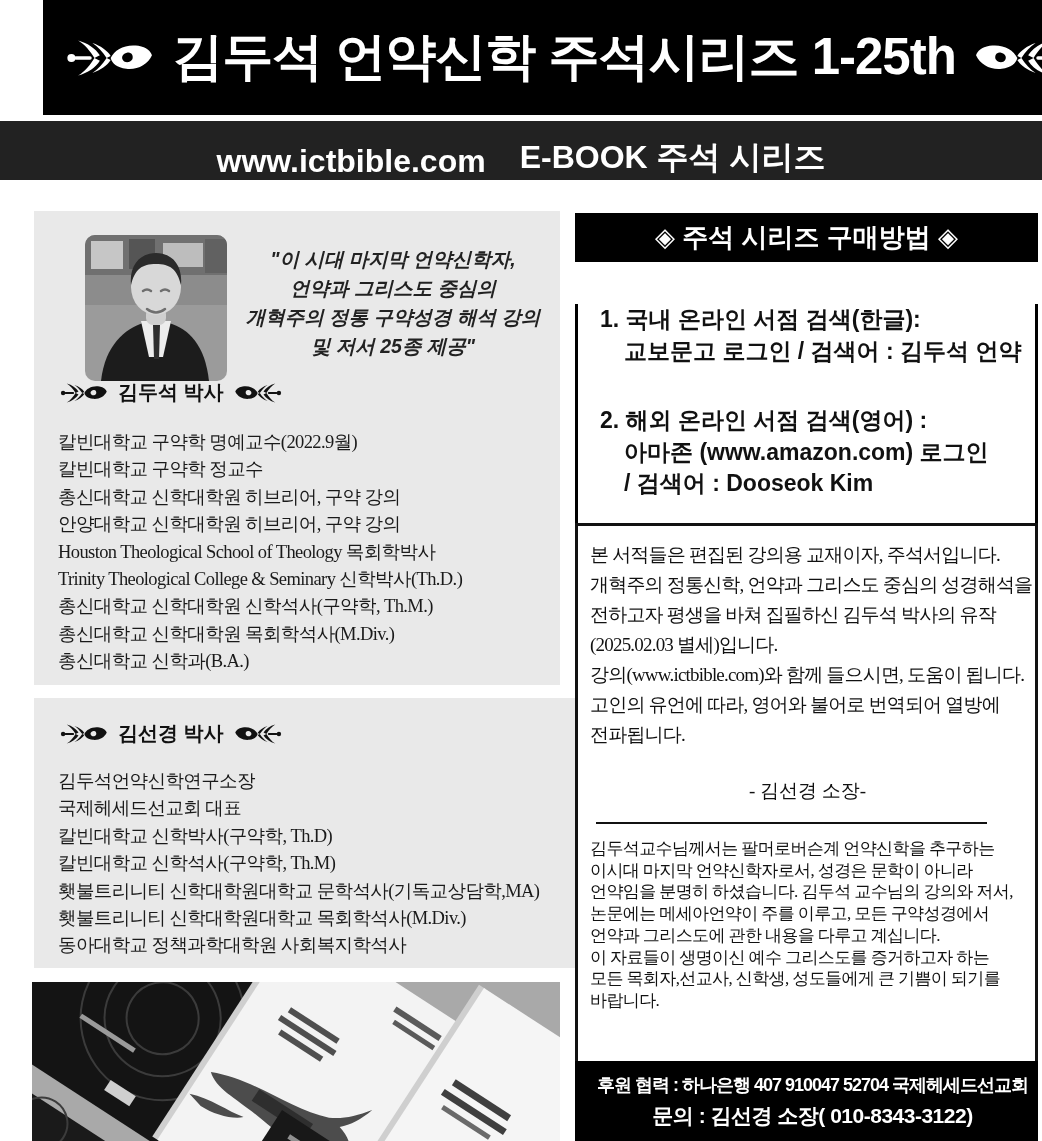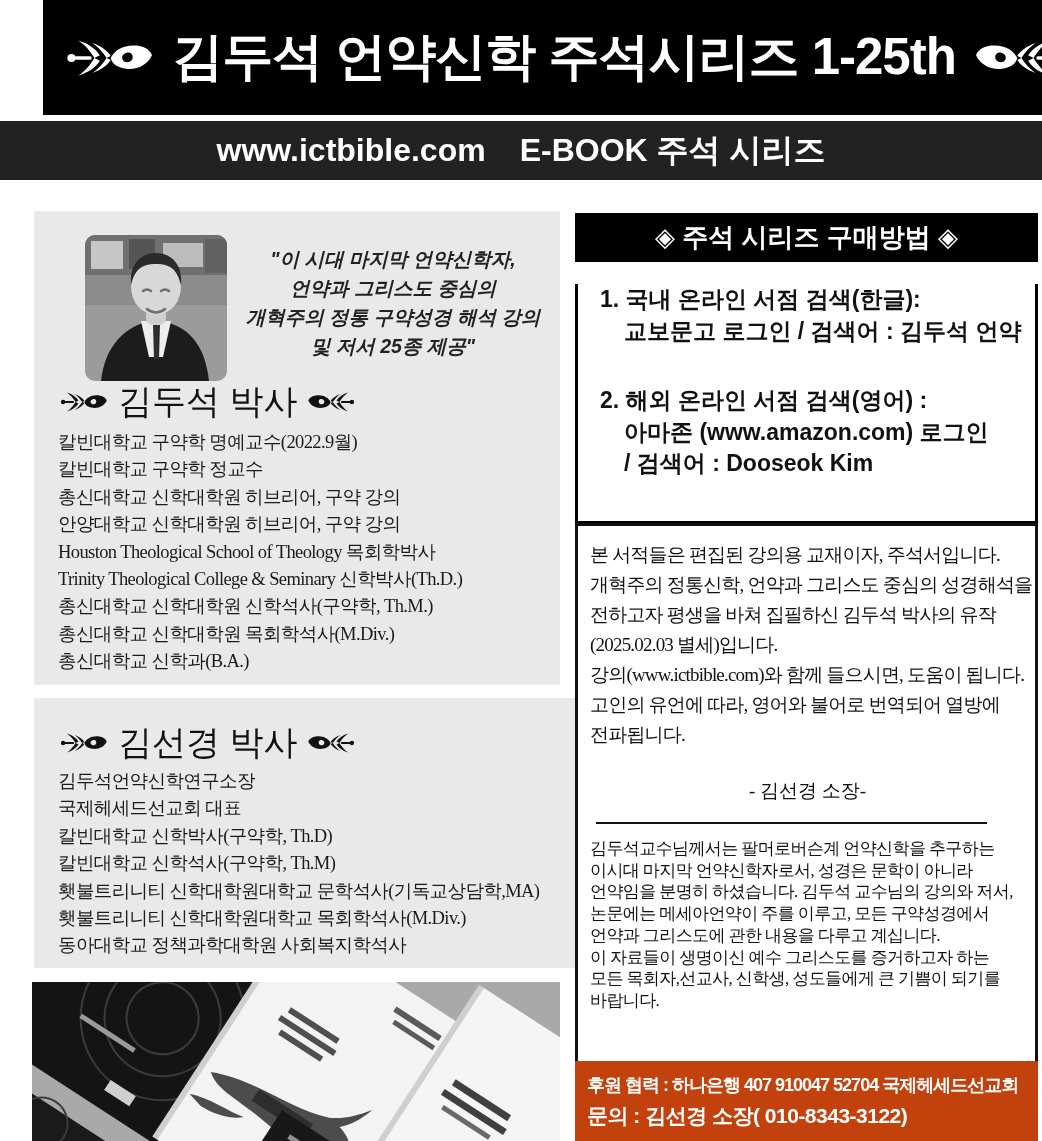--- a/index.html
+++ b/index.html
@@ -12,57 +12,57 @@
     position:absolute;left:0;top:0;width:1042px;height:115px;background:#000;
     display:flex;align-items:center;justify-content:center;gap:18px;margin-left:43px;
   }
   .banner-main .title{
     color:#fff;font-size:51px;font-weight:800;letter-spacing:-1px;white-space:nowrap;
   }
   .fleuron{width:88px;height:46px;color:#fff;flex:0 0 auto;}
   .fleuron.flip{transform:scaleX(-1);}
   .banner-sub{
     position:absolute;left:0;top:121px;width:1042px;height:59px;background:#222;
-    display:flex;align-items:center;justify-content:center;gap:34px;
+    display:flex;align-items:flex-end;justify-content:center;gap:34px;
   }
   .banner-sub span{color:#fff;font-size:32px;font-weight:600;white-space:nowrap;}
   
   .card{position:absolute;background:#e9e9e9;}
   .card1{left:34px;top:211px;width:526px;height:474px;}
   .card2{left:34px;top:698px;width:526px;height:270px;padding-left:32px;}
   .portrait{position:absolute;left:51px;top:24px;width:142px;height:146px;border-radius:10px;overflow:hidden;}
   .quote{position:absolute;left:198px;top:34px;width:322px;text-align:center;}
   .quote-line{
     font-size:19.5px;font-style:italic;font-weight:600;line-height:29px;
     color:#222;white-space:nowrap;
   }
   .doctor-heading{position:absolute;left:24px;display:flex;align-items:center;gap:8px;}
   .card1 .doctor-heading{top:168px;}
   .card2 .doctor-heading{top:22px;}
-  .doctor-heading .hname{font-size:34px;font-weight:400;color:#111;white-space:nowrap;}
+  .doctor-heading .hname{font-size:20px;font-weight:700;color:#111;white-space:nowrap;}
   .fleuron.small{width:52px;height:22px;color:#111;}
   .cred-list{position:absolute;left:24px;}
   .card1 .cred-list{top:218px;}
   .card2 .cred-list{top:70px;}
   .cred-line{
     font-family:"Liberation Serif","DejaVu Serif",serif;
     font-size:18.5px;line-height:27.4px;color:#1a1a1a;white-space:nowrap;letter-spacing:-0.6px;
   }
   .books-photo{position:absolute;left:32px;top:982px;width:528px;height:159px;}
   
   .purchase-box{position:absolute;left:575px;top:213px;width:463px;}
   .purchase-header{
     background:#000;color:#fff;height:49px;display:flex;align-items:center;justify-content:center;
     font-size:26px;font-weight:800;white-space:nowrap;
   }
   .purchase-body{
     border:3px solid #000;border-top:none;height:240px;background:#fff;
     padding-left:22px;box-sizing:border-box;
   }
-  .purchase-item{margin-top:22px;font-size:23px;font-weight:600;color:#111;}
+  .purchase-item{margin-top:42px;font-size:23px;font-weight:600;color:#111;}
   .purchase-item .pline{line-height:31.5px;white-space:nowrap;}
   .purchase-item .indent{padding-left:24px;}
   .purchase-item b{font-weight:800;}
   .info-box{
     position:absolute;left:575px;top:523px;width:463px;height:639px;border:3px solid #111;
     box-sizing:border-box;background:#fff;overflow:hidden;padding:14px 10px 0 12px;
   }
   .info-line{
     font-family:"Liberation Serif","DejaVu Serif",serif;
     font-size:19px;line-height:30px;color:#111;white-space:nowrap;letter-spacing:-0.8px;
@@ -70,23 +70,23 @@
   .signature{
     font-family:"Liberation Serif","DejaVu Serif",serif;
     font-size:19px;color:#111;text-align:center;margin-top:28px;
   }
   .divider{border:none;border-top:2px solid #111;margin:18px 38px 14px 6px;}
   .info-line2{
     font-family:"Liberation Serif","DejaVu Serif",serif;
     font-size:17px;line-height:21.7px;color:#111;white-space:nowrap;letter-spacing:-0.6px;
   }
   .footer-box{
-    position:absolute;left:575px;top:1061px;width:463px;height:80px;background:#c2410c;
+    position:absolute;left:575px;top:1061px;width:463px;height:80px;background:#000000;
     display:flex;flex-direction:column;justify-content:center;gap:5px;
-    padding-left:12px;box-sizing:border-box;
+    padding-left:12px;box-sizing:border-box;text-align:center;
   }
   .footer-line1{color:#fff;font-size:18px;font-weight:700;letter-spacing:-1px;white-space:nowrap;}
   .footer-line2{color:#fff;font-size:21px;font-weight:700;letter-spacing:-0.5px;white-space:nowrap;}
 </style>
 </head>
 <body>
 
 <svg width="0" height="0" style="position:absolute">
   <defs>
     <g id="fleuron-shape">

